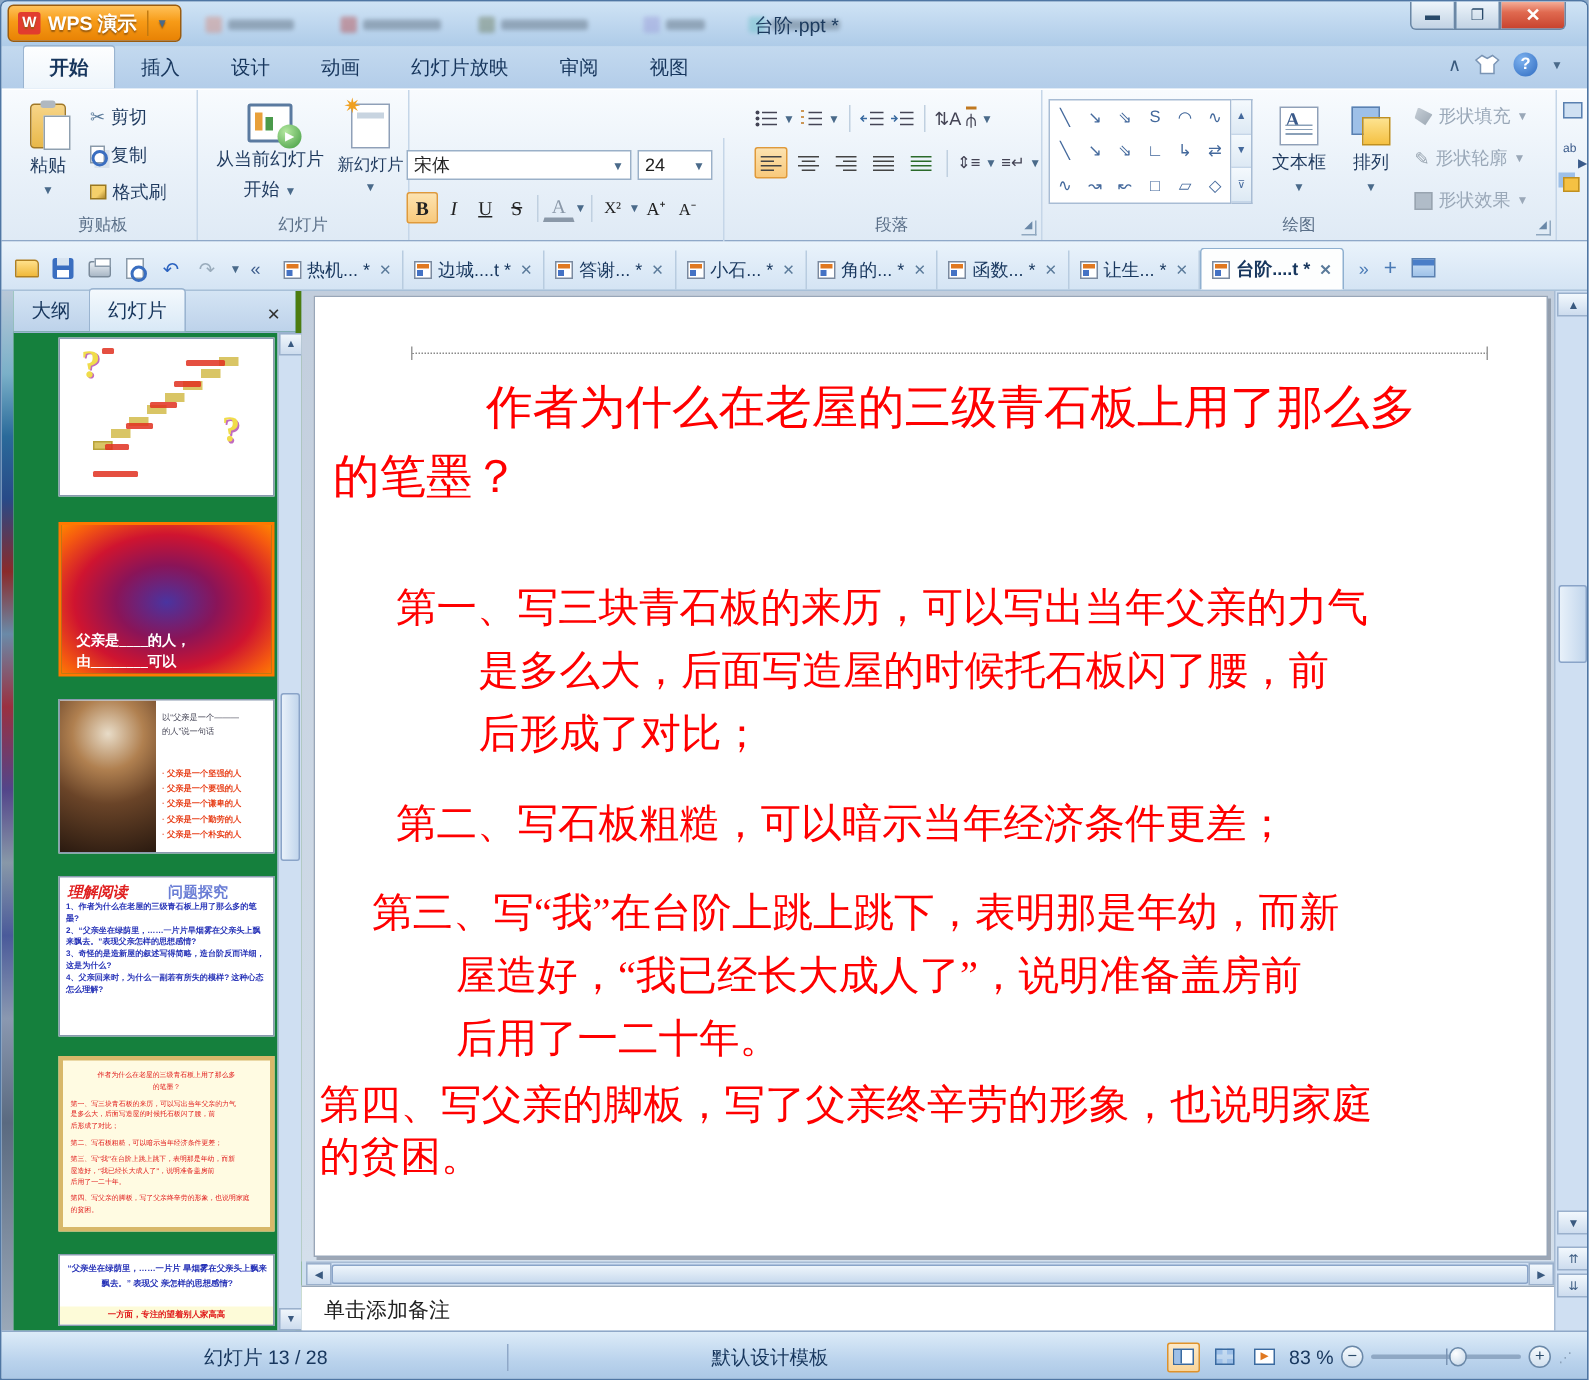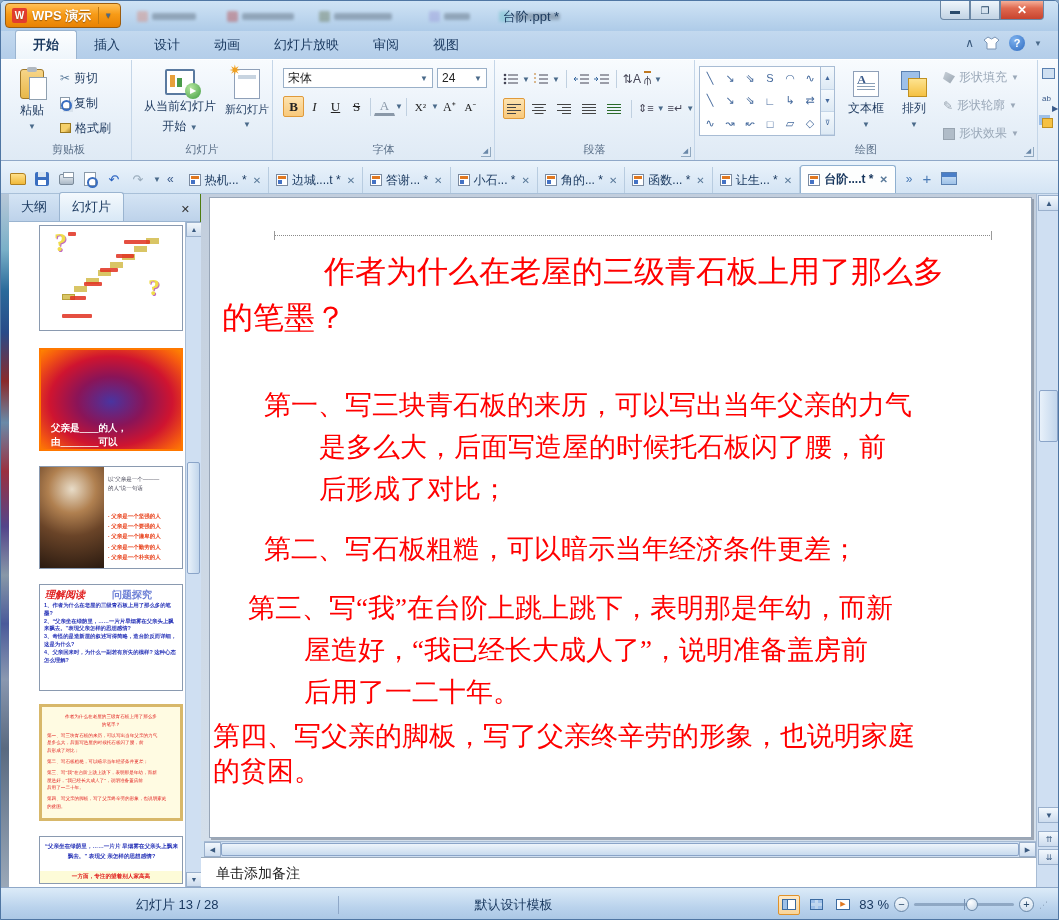--- a/index.html
+++ b/index.html
@@ -97,21 +97,21 @@
   .ppt-ico{width:12px;height:12px;background:#fff;border:1px solid #7a8aa0;position:relative;flex:none;}
   .ppt-ico:before{content:"";position:absolute;left:1px;top:1px;right:1px;height:3px;background:#e07820;}
   .ppt-ico:after{content:"";position:absolute;left:1px;bottom:1px;width:4px;height:4px;background:#4472c4;}
   .dclose{color:#5a7a9a;font-size:10px;margin-left:2px;}
   .dtab-extra{display:flex;align-items:center;gap:10px;padding:0 10px 6px 10px;color:#4a7ab5;}
   .wsplit-ico{width:16px;height:13px;border:1px solid #5a80b0;background:linear-gradient(#cfe3f7,#9fc2e8);position:relative;}
   .wsplit-ico:before{content:"";position:absolute;left:0;right:0;top:0;height:4px;background:#4a7ec8;}
   
   .desk-strip{left:0;top:193px;width:8px;height:693px;
     background:linear-gradient(#b8c8d8 0%,#7ab0c8 8%,#2a6a9a 14%,#284a88 20%,#8a2a2a 27%,#6a8aa8 33%,#9a3040 40%,#53458a 48%,#8898a8 55%,#4a5a9a 62%,#8a98b0 70%,#5a6a80 80%,#9aa8b8 100%);}
-  .sidebar{left:8px;top:193px;width:192px;height:693px;background:#ffffff;border-right:1px solid #4d7c0f;}
+  .sidebar{left:8px;top:193px;width:192px;height:693px;background:#15803d;border-right:4px solid #4d7c0f;}
   .stabs{left:0;top:0;width:100%;height:28px;background:linear-gradient(#d4e4f4,#bdd2ea);border-bottom:1px solid #9ab4d0;display:flex;align-items:flex-end;}
   .stab{padding:5px 12px;font-size:13px;color:#17365d;}
   .stab.active{background:linear-gradient(#f2f8fd,#dcea f6);background:linear-gradient(#f4f9fd,#d8e8f6);border:1px solid #9ab4d0;border-bottom:none;border-radius:3px 3px 0 0;}
   .stab-close{margin-left:auto;padding:5px 10px;font-size:11px;color:#333;}
   .thumb{position:absolute;left:30px;width:144px;background:#fff;border:1px solid #8a9ab0;overflow:hidden;}
   .sscroll{left:176px;top:28px;width:16px;height:665px;background:#cfdff2;border-left:1px solid #a8bcd4;}
   .sbtn{width:16px;height:15px;background:linear-gradient(#f0f6fb,#cddcee);border:1px solid #9ab0cc;
     font-size:7px;color:#3a5a80;display:flex;align-items:center;justify-content:center;}
   .sthumb{position:absolute;left:1px;width:13px;background:linear-gradient(90deg,#e8f1fa,#c2d6ec);border:1px solid #8aa4c8;border-radius:2px;}
   
@@ -268,21 +268,21 @@
         <span><span>开始</span> <span class="dd">▼</span></span>
       </div>
       <div class="ab bigbtn" style="left:92px;top:4px;width:46px;">
         <span class="newslide-ico"></span>
         <span style="font-size:11px;">新幻灯片</span>
           <span class="dd">▼</span>
       </div>
       <div class="glabel">幻灯片</div>
     </div>
 
-    <div class="rgroup" style="left:272px;width:222px;">
+    <div class="rgroup" style="left:260px;width:222px;margin-top:32px;">
       <div class="ab combo" style="left:10px;top:8px;width:150px;">
         <span>宋体</span>
           <span class="dd">▼</span>
         </div>
       <div class="ab combo" style="left:164px;top:8px;width:50px;">
         <span>24</span>
           <span class="dd">▼</span>
         </div>
       <div class="ab" style="left:10px;top:36px;display:flex;align-items:center;">
         <span class="fbtn on" style="font-weight:bold;">B</span>

